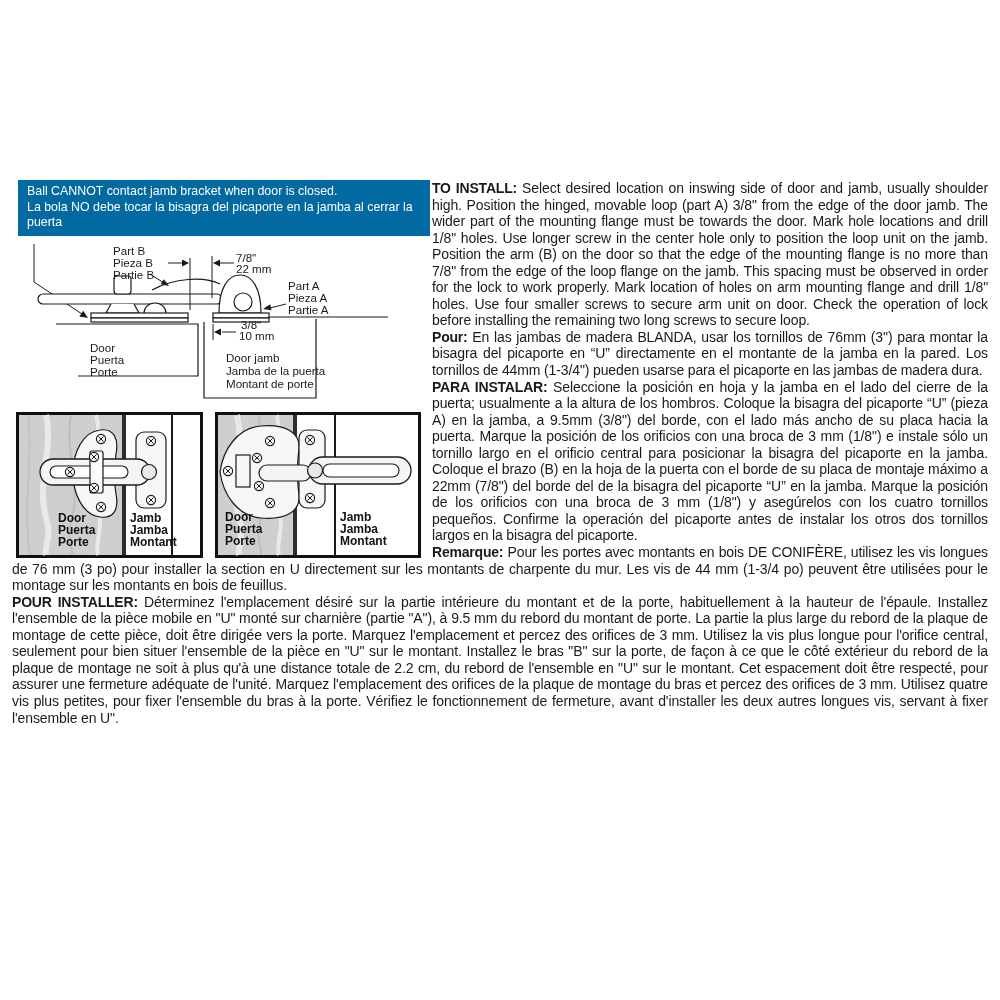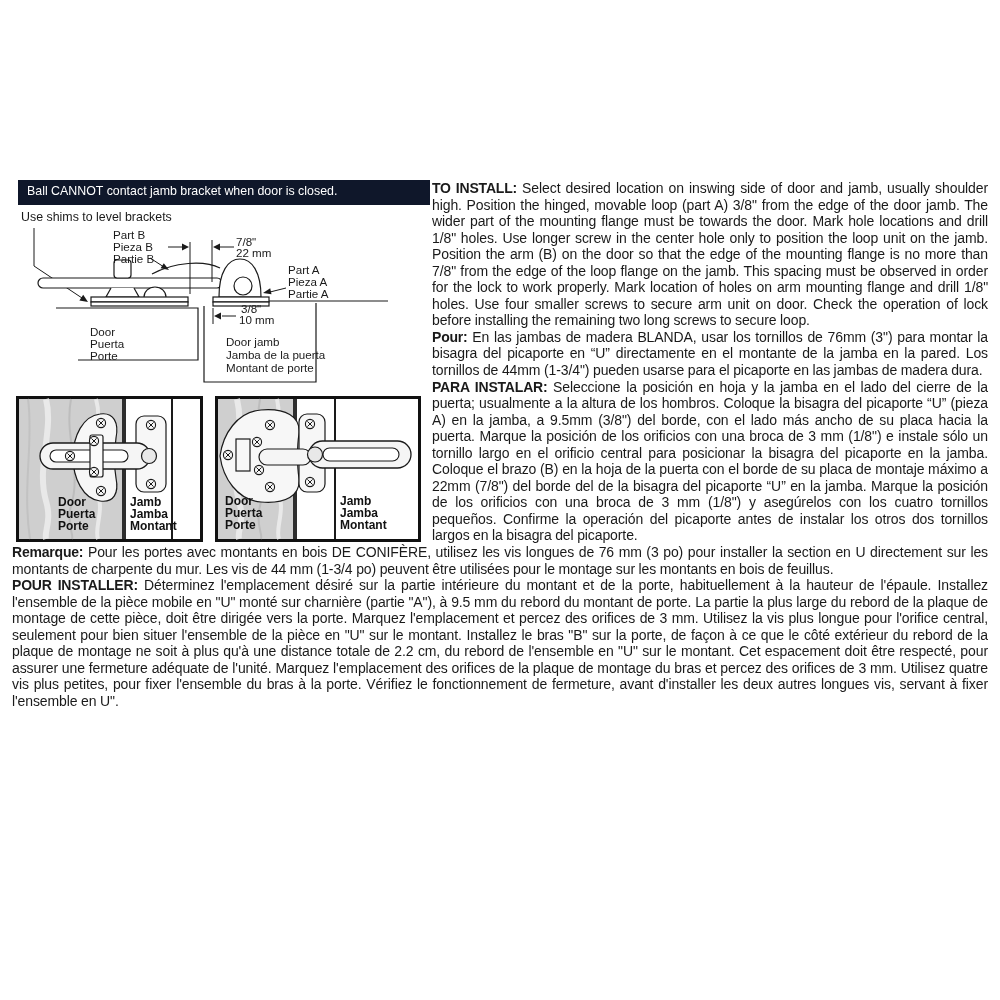--- a/index.html
+++ b/index.html
@@ -1,20 +1,20 @@
 <!DOCTYPE html>
 <html><head>
 <meta charset="utf-8">
 <style>
   html,body{margin:0;padding:0;background:#fff;}
   .page{position:relative;width:1000px;height:1000px;background:#fff;
         font-family:"Liberation Sans",sans-serif;color:#1a1a1a;overflow:hidden;}
   .content{position:absolute;left:12px;top:180px;width:976px;}
   .left-col{float:left;width:420px;}
-  .banner{margin:0 2px 0 6px;background:#0f172a;color:#fff;
+  .banner{margin:0 2px 0 6px;background:#0369a1;color:#fff;
           font-size:12.4px;line-height:15.6px;padding:4px 9px 5px;}
   .shims{margin:6px 0 2px 9px;font-size:12.4px;line-height:13.2px;}
   .diagram{display:block;margin-left:2px;}
   .boxes{margin-left:4px;display:flex;gap:12px;}
   .body-text-para{margin:0;font-size:14px;line-height:16.55px;text-align:justify;
                   letter-spacing:-0.1px;word-spacing:-0.2px;}
   .body-text-para b{letter-spacing:-0.2px;}
   svg text{font-family:"Liberation Sans",sans-serif;}
   .dlabel{font-size:11.6px;fill:#1a1a1a;}
   .blabel{font-size:12px;font-weight:bold;fill:#111;}
@@ -27,24 +27,24 @@
 </head>
 <body>
 
 <div class="page">
   <div class="content">
 
     <div class="left-col">
 
       <div class="banner">
         <div>Ball CANNOT contact jamb bracket when door is closed.</div>
+        <div>La bola NO debe tocar la bisagra del picaporte en la jamba al cerrar la puerta</div>
       </div>
 
       <div class="shims">
-        <div>Use shims to level brackets</div>
       </div>
 
       <svg class="diagram" width="416" height="170" viewBox="0 0 416 170">
 
         <g>
           <path class="dim" d="M20,2 V40 L68,72"></path>
           <polygon class="ah" points="74,76 69.2,68.7 65.4,74.5"></polygon>
         </g>
 
         <g>

